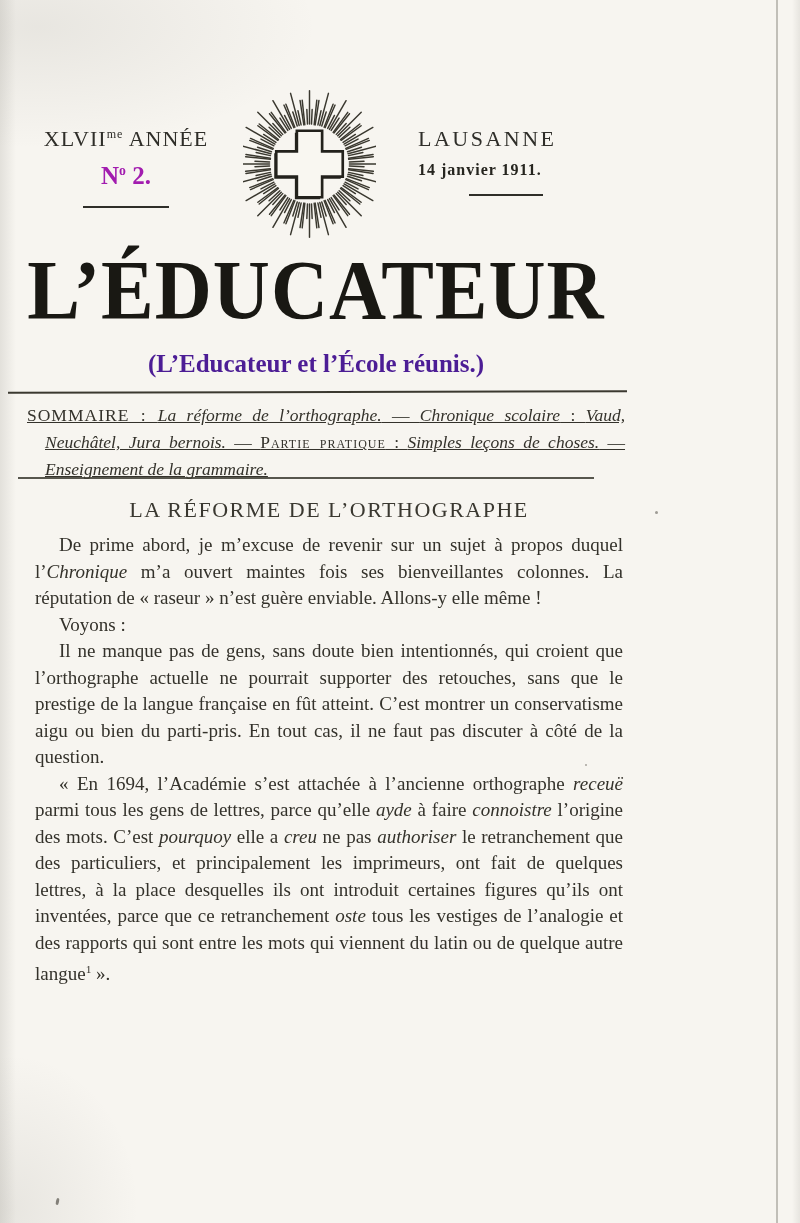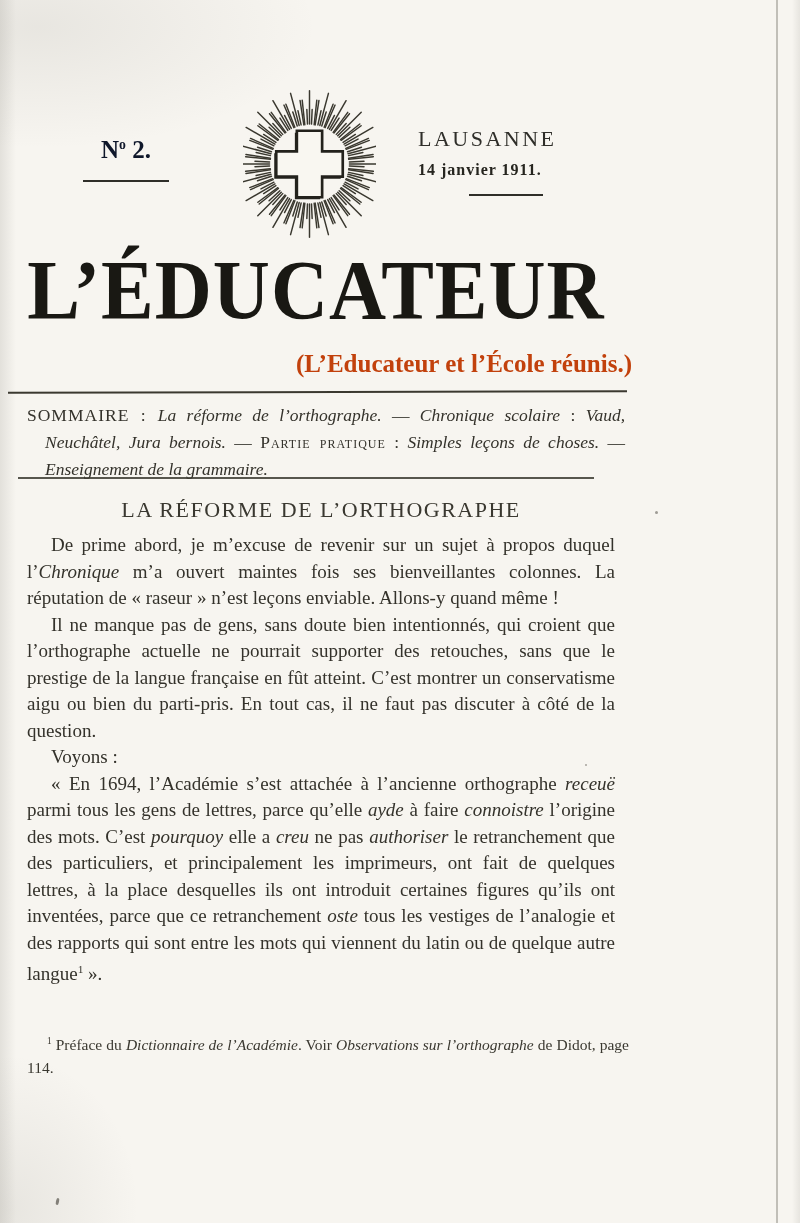--- a/index.html
+++ b/index.html
@@ -22,51 +22,51 @@
     background:linear-gradient(to left,rgba(88,86,78,.10),rgba(88,86,78,0));}
   .speck{position:absolute;background:#55524a;border-radius:50%;}
   .speck-1{left:655px;top:511px;width:3px;height:3px;opacity:.55;}
   .speck-2{left:56px;top:1198px;width:3px;height:7px;border-radius:40%;opacity:.7;transform:rotate(12deg);}
   .speck-3{left:585px;top:764px;width:2px;height:2px;opacity:.5;}
 
   
   .issue-left{position:absolute;left:40px;top:126px;width:172px;text-align:center;}
   .issue-volume{font-size:22px;letter-spacing:1px;color:#2f2e29;white-space:nowrap;}
   .issue-volume sup,.issue-number sup{font-size:.55em;}
-  .issue-number{font-size:25px;font-weight:bold;margin-top:10px;color:#0f172a;}
+  .issue-number{font-size:25px;font-weight:bold;margin-top:10px;color:#a21caf;}
   .mini-rule{height:2px;background:#2f2e29;margin:16px auto 0;}
   .issue-left .mini-rule{width:86px;}
   .issue-right{position:absolute;left:418px;top:126px;width:176px;text-align:left;}
   .issue-city{font-size:22px;letter-spacing:2.5px;color:#2f2e29;}
   .issue-date{font-size:16px;font-weight:bold;margin-top:9px;letter-spacing:1px;color:#26251f;}
   .issue-right .mini-rule{width:74px;margin-top:15px;}
   .emblem{position:absolute;left:243px;top:84px;width:133px;height:160px;}
 
   
   .masthead{position:absolute;left:0;top:244px;width:632px;text-align:center;}
   .title{margin:0;font-size:79px;font-weight:700;letter-spacing:1px;color:#191813;
     transform:scaleY(1.06);transform-origin:top center;white-space:nowrap;}
-  .subtitle{font-size:25px;font-weight:700;margin-top:16px;color:#c2410c;text-align:right;}
+  .subtitle{font-size:25px;font-weight:700;margin-top:16px;color:#4c1d95;}
 
   
   .rule{position:absolute;background:#3b3930;height:2px;}
   .rule-top{left:8px;top:391px;width:619px;transform:rotate(-.12deg);}
   .rule-bottom{left:18px;top:477px;width:576px;height:1.5px;opacity:.85;}
 
   
   .summary{position:absolute;left:27px;top:402px;width:580px;margin:0;
     font-size:17.5px;line-height:27px;text-align:justify;
-    padding-left:18px;text-indent:-18px;color:#34322b;}
+    padding-left:18px;text-indent:-18px;color:#34322b;text-decoration:underline;}
   .summary-label{letter-spacing:1px;}
   .run-i{font-style:italic;}
   .run-sc{font-variant:small-caps;letter-spacing:1px;}
   sup{font-size:.6em;}
 
   
-  .article{position:absolute;left:27px;top:497px;width:588px;font-family:Liberation Serif, serif;}
+  .article{position:absolute;left:35px;top:497px;width:588px;font-family:Liberation Serif, serif;}
   .article-heading{margin:0 0 9px 0;font-size:22px;font-weight:400;
     letter-spacing:1.5px;text-align:center;color:#3a3830;}
   .body-para{margin:0;font-size:19px;line-height:26.5px;text-align:justify;
     text-indent:24px;color:#34322b;}
 
   
   .footnote{position:absolute;left:27px;top:1030px;width:602px;}
   .footnote p{margin:0;font-size:15.5px;line-height:23px;text-align:justify;
     text-indent:20px;color:#3a3830;}
 </style>
@@ -76,20 +76,21 @@
 <div class="page">
 
   <div class="scan-shade-left"></div>
   <div class="scan-shade-topleft"></div>
   <div class="scan-shade-bottomleft"></div>
   <div class="gutter-line"></div>
   <div class="edge-right"></div>
 
   <header>
     <div class="issue-left">
+      <div class="issue-volume"><span>XLVII</span><sup>me</sup><span> ANNÉE</span></div>
       <div class="issue-number"><span>N</span><sup>o</sup><span> 2.</span></div>
       <div class="mini-rule"></div>
     </div>
 
     <svg class="emblem" viewBox="0 0 200 240" aria-hidden="true">
       <defs>
         <g id="rc" stroke="#3a382f" stroke-width="2.2" stroke-linecap="round" fill="none">
           <line x1="100" y1="60" x2="100" y2="10"></line>
           <line x1="93" y1="61" x2="89" y2="24"></line>
           <line x1="107" y1="61" x2="111" y2="24"></line>
@@ -140,27 +141,24 @@
   </div>
 
   <div class="rule rule-top"></div>
 
   <p class="summary"><span class="summary-label">SOMMAIRE : </span><span><span class="run-i">La réforme de l’orthographe.</span><span> — </span><span class="run-i">Chronique scolaire</span><span> : </span><span class="run-i">Vaud, Neuchâtel, Jura bernois.</span><span> — </span><span class="run-sc">Partie pratique</span><span> : </span><span class="run-i">Simples leçons de choses.</span><span> — </span><span class="run-i">Enseignement de la grammaire.</span></span></p>
 
   <div class="rule rule-bottom"></div>
 
   <article class="article">
     <h2 class="article-heading">LA RÉFORME DE L’ORTHOGRAPHE</h2>
-    <p class="body-para"><span>De prime abord, je m’excuse de revenir sur un sujet à propos duquel l’</span><span class="run-i">Chronique</span><span> m’a ouvert maintes fois ses bienveillantes colonnes. La réputation de « raseur » n’est leçons enviable. Allons-y quand même !</span></p>
+    <p class="body-para"><span>De prime abord, je m’excuse de revenir sur un sujet à propos duquel l’</span><span class="run-i">Chronique</span><span> m’a ouvert maintes fois ses bienveillantes colonnes. La réputation de « raseur » n’est guère enviable. Allons-y elle même !</span></p>
+    <p class="body-para"><span>Voyons :</span></p>
     <p class="body-para"><span>Il ne manque pas de gens, sans doute bien intentionnés, qui croient que l’orthographe actuelle ne pourrait supporter des retouches, sans que le prestige de la langue française en fût atteint. C’est montrer un conservatisme aigu ou bien du parti-pris. En tout cas, il ne faut pas discuter à côté de la question.</span></p>
-    <p class="body-para"><span>Voyons :</span></p>
     <p class="body-para"><span>« En 1694, l’Académie s’est attachée à l’ancienne orthographe </span><span class="run-i">receuë</span><span> parmi tous les gens de lettres, parce qu’elle </span><span class="run-i">ayde</span><span> à faire </span><span class="run-i">connoistre</span><span> l’origine des mots. C’est </span><span class="run-i">pourquoy</span><span> elle a </span><span class="run-i">creu</span><span> ne pas </span><span class="run-i">authoriser</span><span> le retranchement que des particuliers, et principalement les imprimeurs, ont fait de quelques lettres, à la place desquelles ils ont introduit certaines figures qu’ils ont inventées, parce que ce retranchement </span><span class="run-i">oste</span><span> tous les vestiges de l’analogie et des rapports qui sont entre les mots qui viennent du latin ou de quelque autre langue</span><sup>1</sup><span> ».</span></p>
   </article>
 
-  <footer class="footnote">
-    <p><sup>1</sup><span> Préface du </span><span class="run-i">Dictionnaire de l’Académie</span><span>. Voir </span><span class="run-i">Observations sur l’orthographe</span><span> de Didot, page 114.</span></p>
-  </footer>
 
   <div class="speck speck-1"></div>
   <div class="speck speck-2"></div>
   <div class="speck speck-3"></div>
 
 </div>
 
 </body></html>

